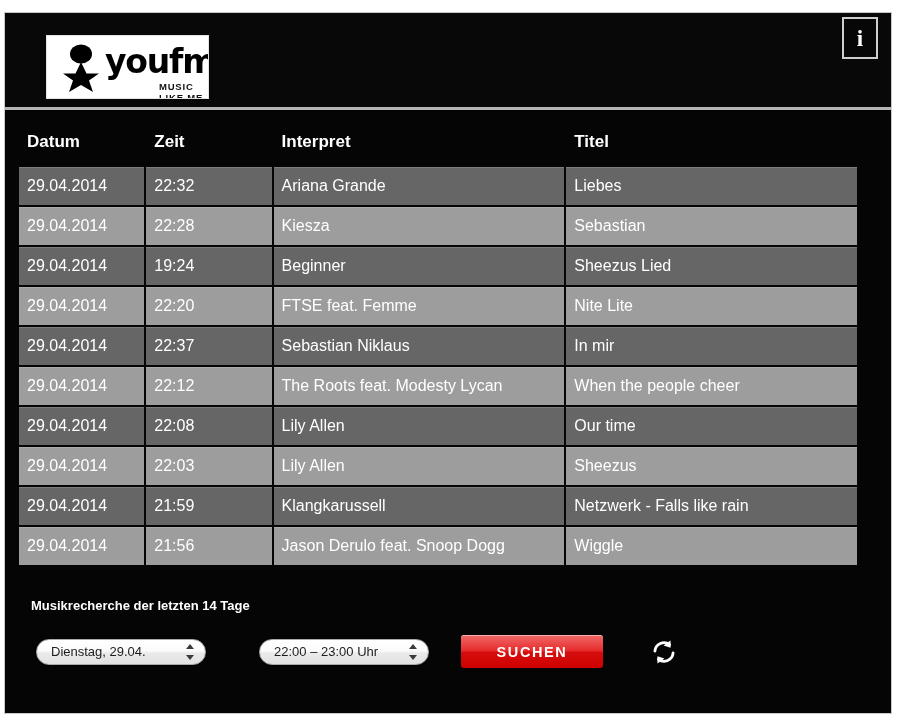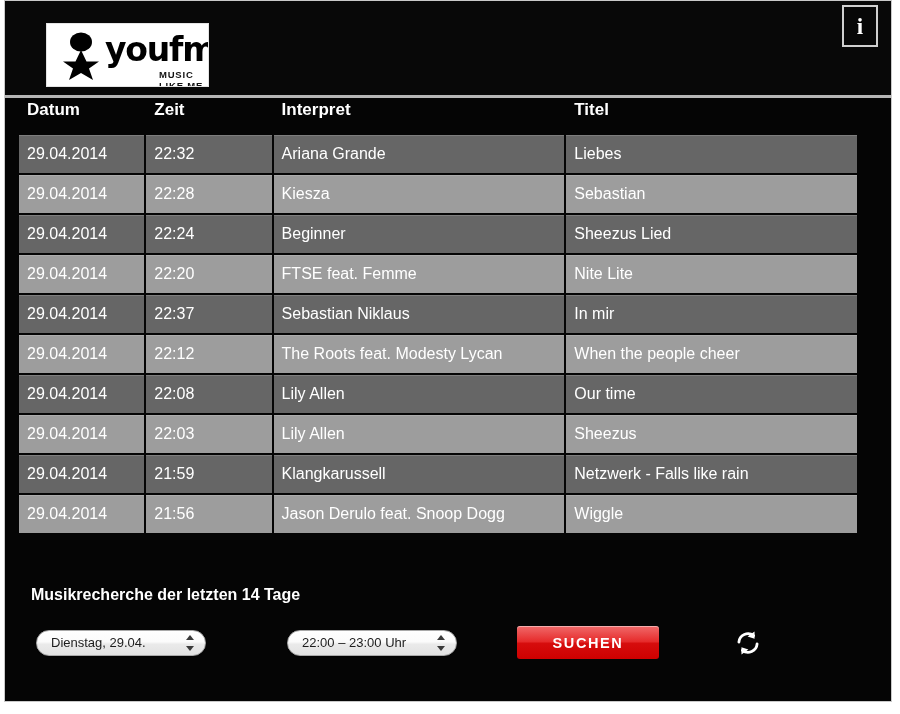--- a/index.html
+++ b/index.html
@@ -20,21 +20,21 @@
   .page {
     position: relative;
     width: 900px;
     height: 714px;
     background: #ffffff;
     box-sizing: border-box;
   }
   .frame {
     position: absolute;
     left: 4px;
-    top: 0;
+    top: 12px;
     width: 888px;
     height: 702px;
     background: #050505;
     border: 1px solid #c9c9c9;
     box-sizing: border-box;
     overflow: hidden;
   }
 
   
   .header {
@@ -118,20 +118,21 @@
     height: 3px;
     background: #b5b5b5;
   }
 
   
   .table-wrap {
     position: absolute;
     left: 0;
     top: 97px;
     width: 818px;
+    padding-top: 20px;
     background: #050505;
   }
   .ptable {
     border-collapse: separate;
     border-spacing: 2px 2px;
     margin: 0 12px;
     width: 842px;
     table-layout: fixed;
   }
   .ptable th {
@@ -165,30 +166,29 @@
   
   .search-section {
     position: absolute;
     left: 0;
     top: 560px;
     width: 886px;
     background: #050505;
   }
   .search-heading {
     color: #ffffff;
-    font-size: 16px;
+    font-size: 13px;
     font-weight: bold;
     margin: 25px 0 0 26px;
     font-family: "Liberation Sans", sans-serif;
   }
   .controls {
     display: flex;
     align-items: center;
     margin: 22px 0 0 31px;
-    gap: 28px;
   }
 
   .mac-select {
     position: relative;
     height: 26px;
     border-radius: 13px;
     background: linear-gradient(to bottom, #ffffff 0%, #fbfbfb 45%, #eaeaea 55%, #e2e2e2 100%);
     border: 1px solid #a9a9a9;
     box-shadow: 0 1px 1px rgba(0,0,0,0.45), inset 0 1px 0 #ffffff;
     box-sizing: border-box;
@@ -305,21 +305,21 @@
               <td>Liebes</td>
             </tr>
             <tr class="even">
               <td>29.04.2014</td>
               <td>22:28</td>
               <td>Kiesza</td>
               <td>Sebastian</td>
             </tr>
             <tr class="odd">
               <td>29.04.2014</td>
-              <td>22:24</td>
+              <td>19:24</td>
               <td>Beginner</td>
               <td>Sheezus Lied</td>
             </tr>
             <tr class="even">
               <td>29.04.2014</td>
               <td>22:20</td>
               <td>FTSE feat. Femme</td>
               <td>Nite Lite</td>
             </tr>
             <tr class="odd">

